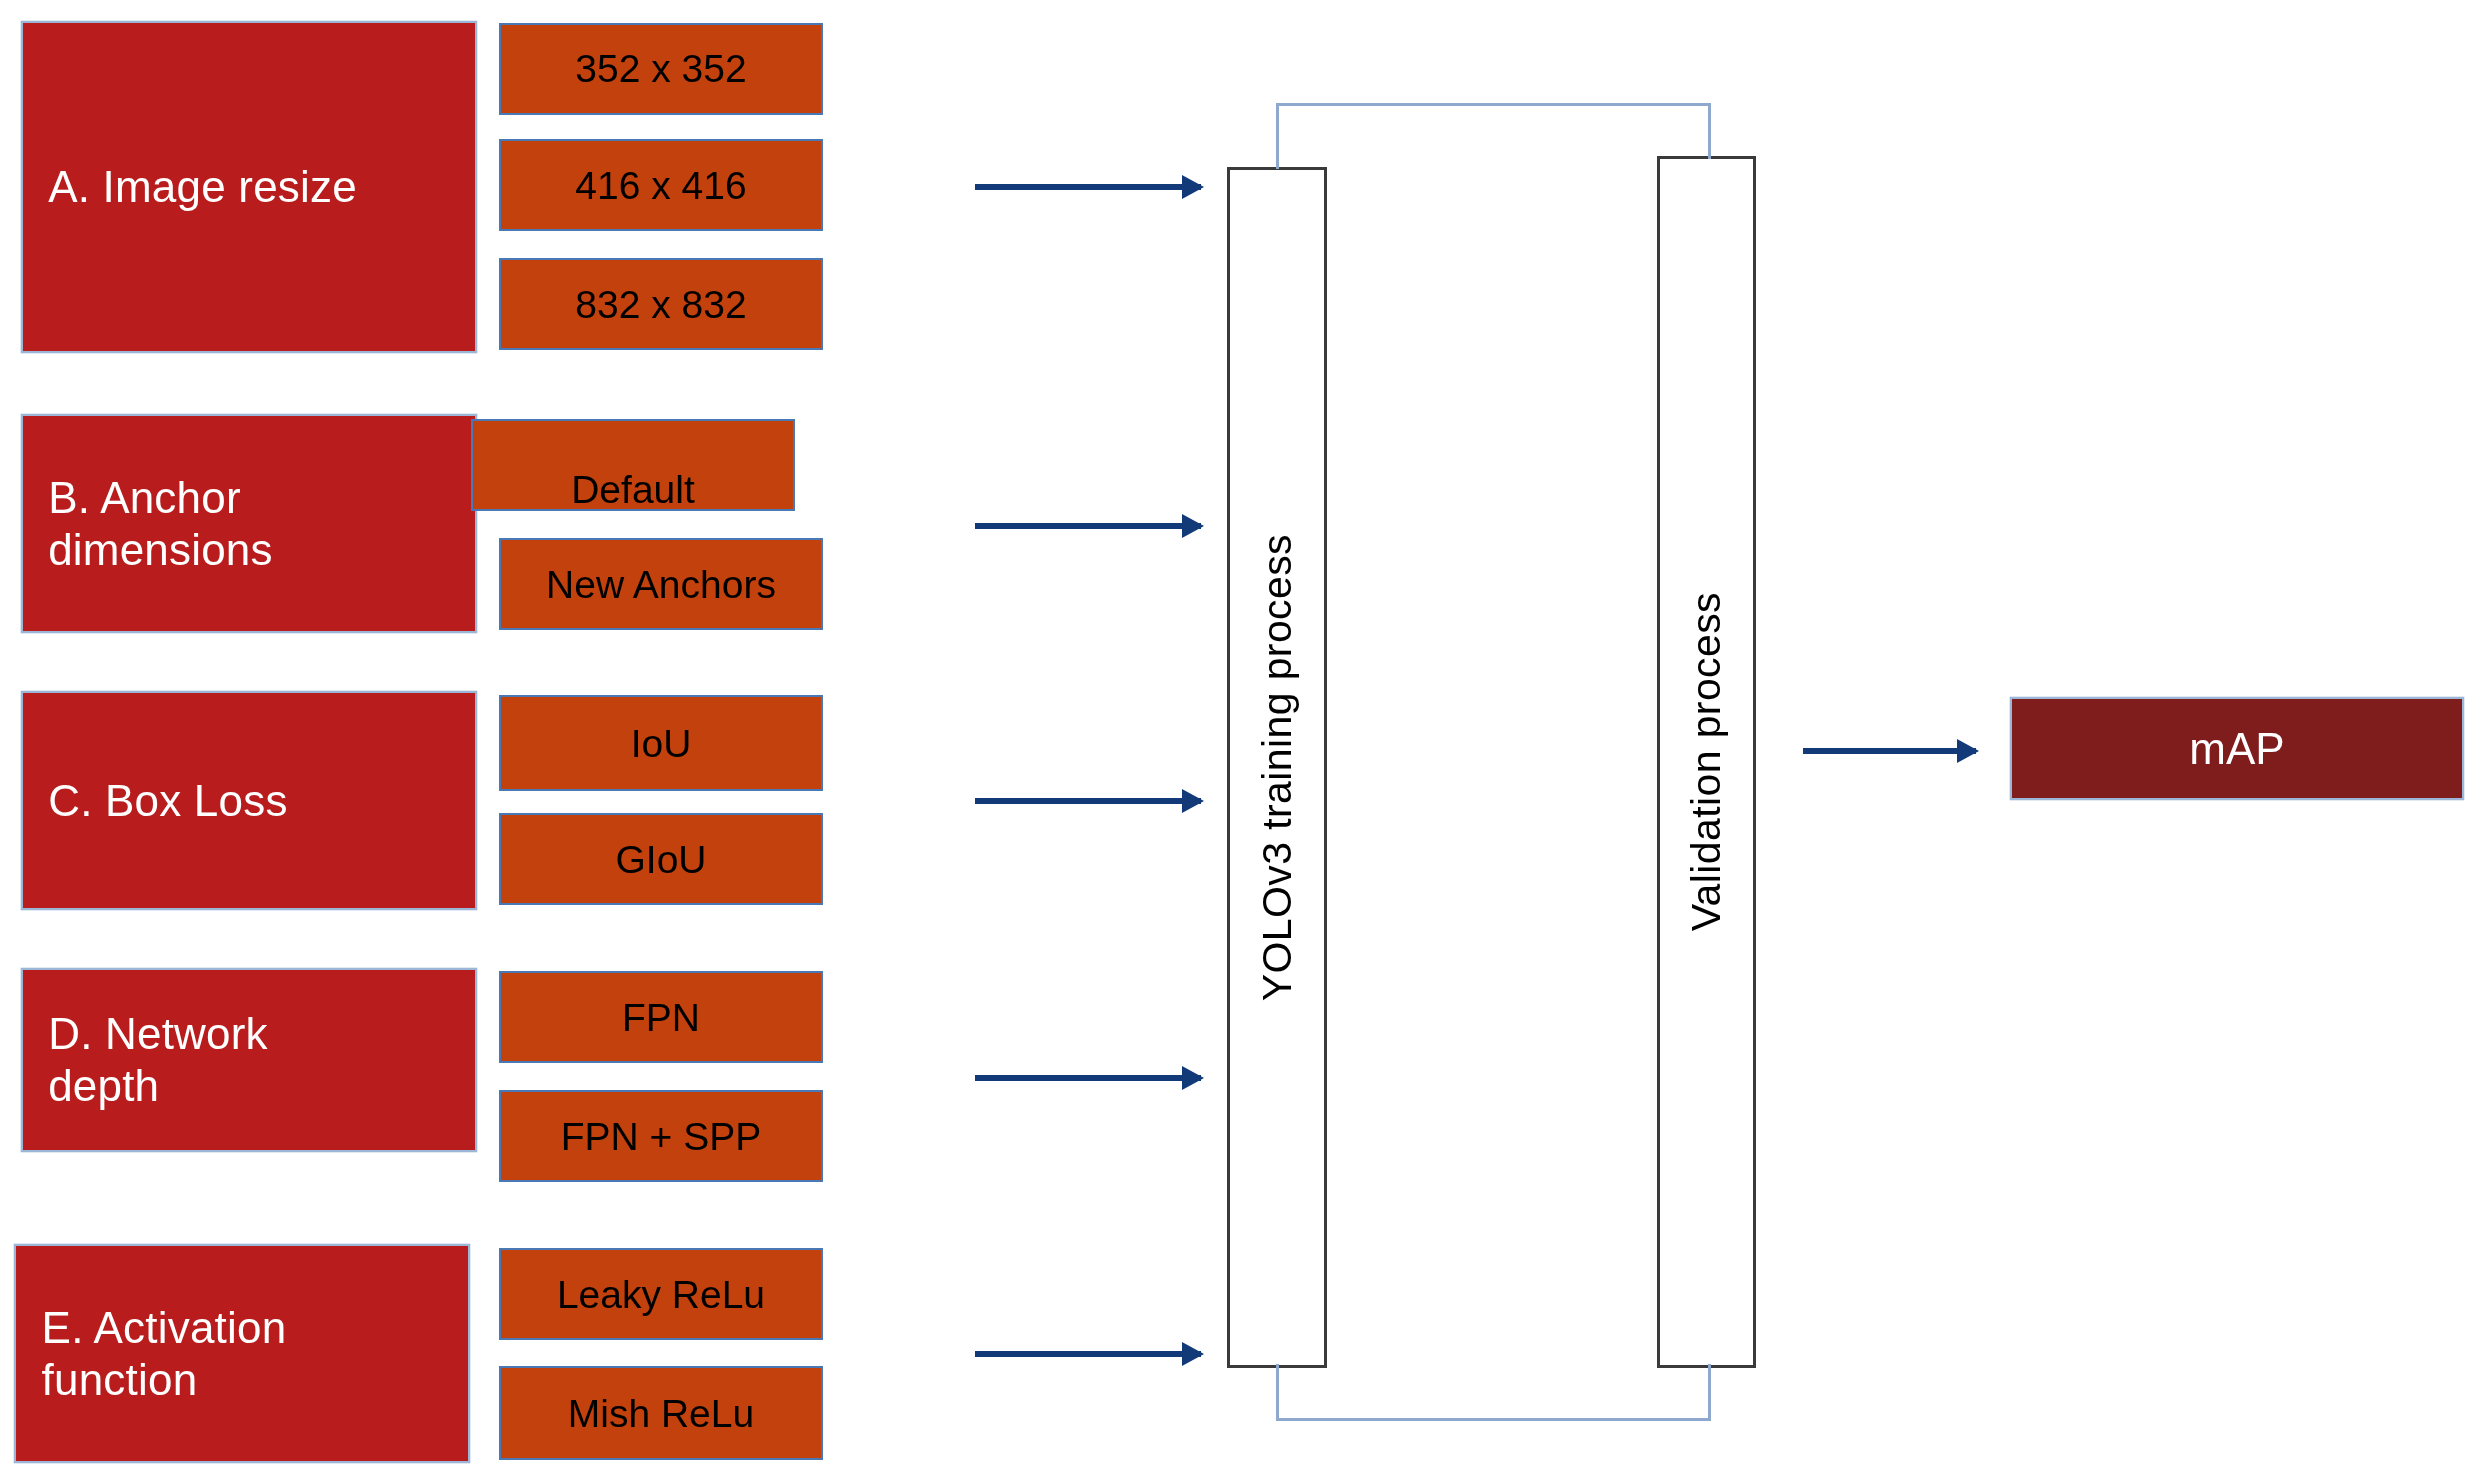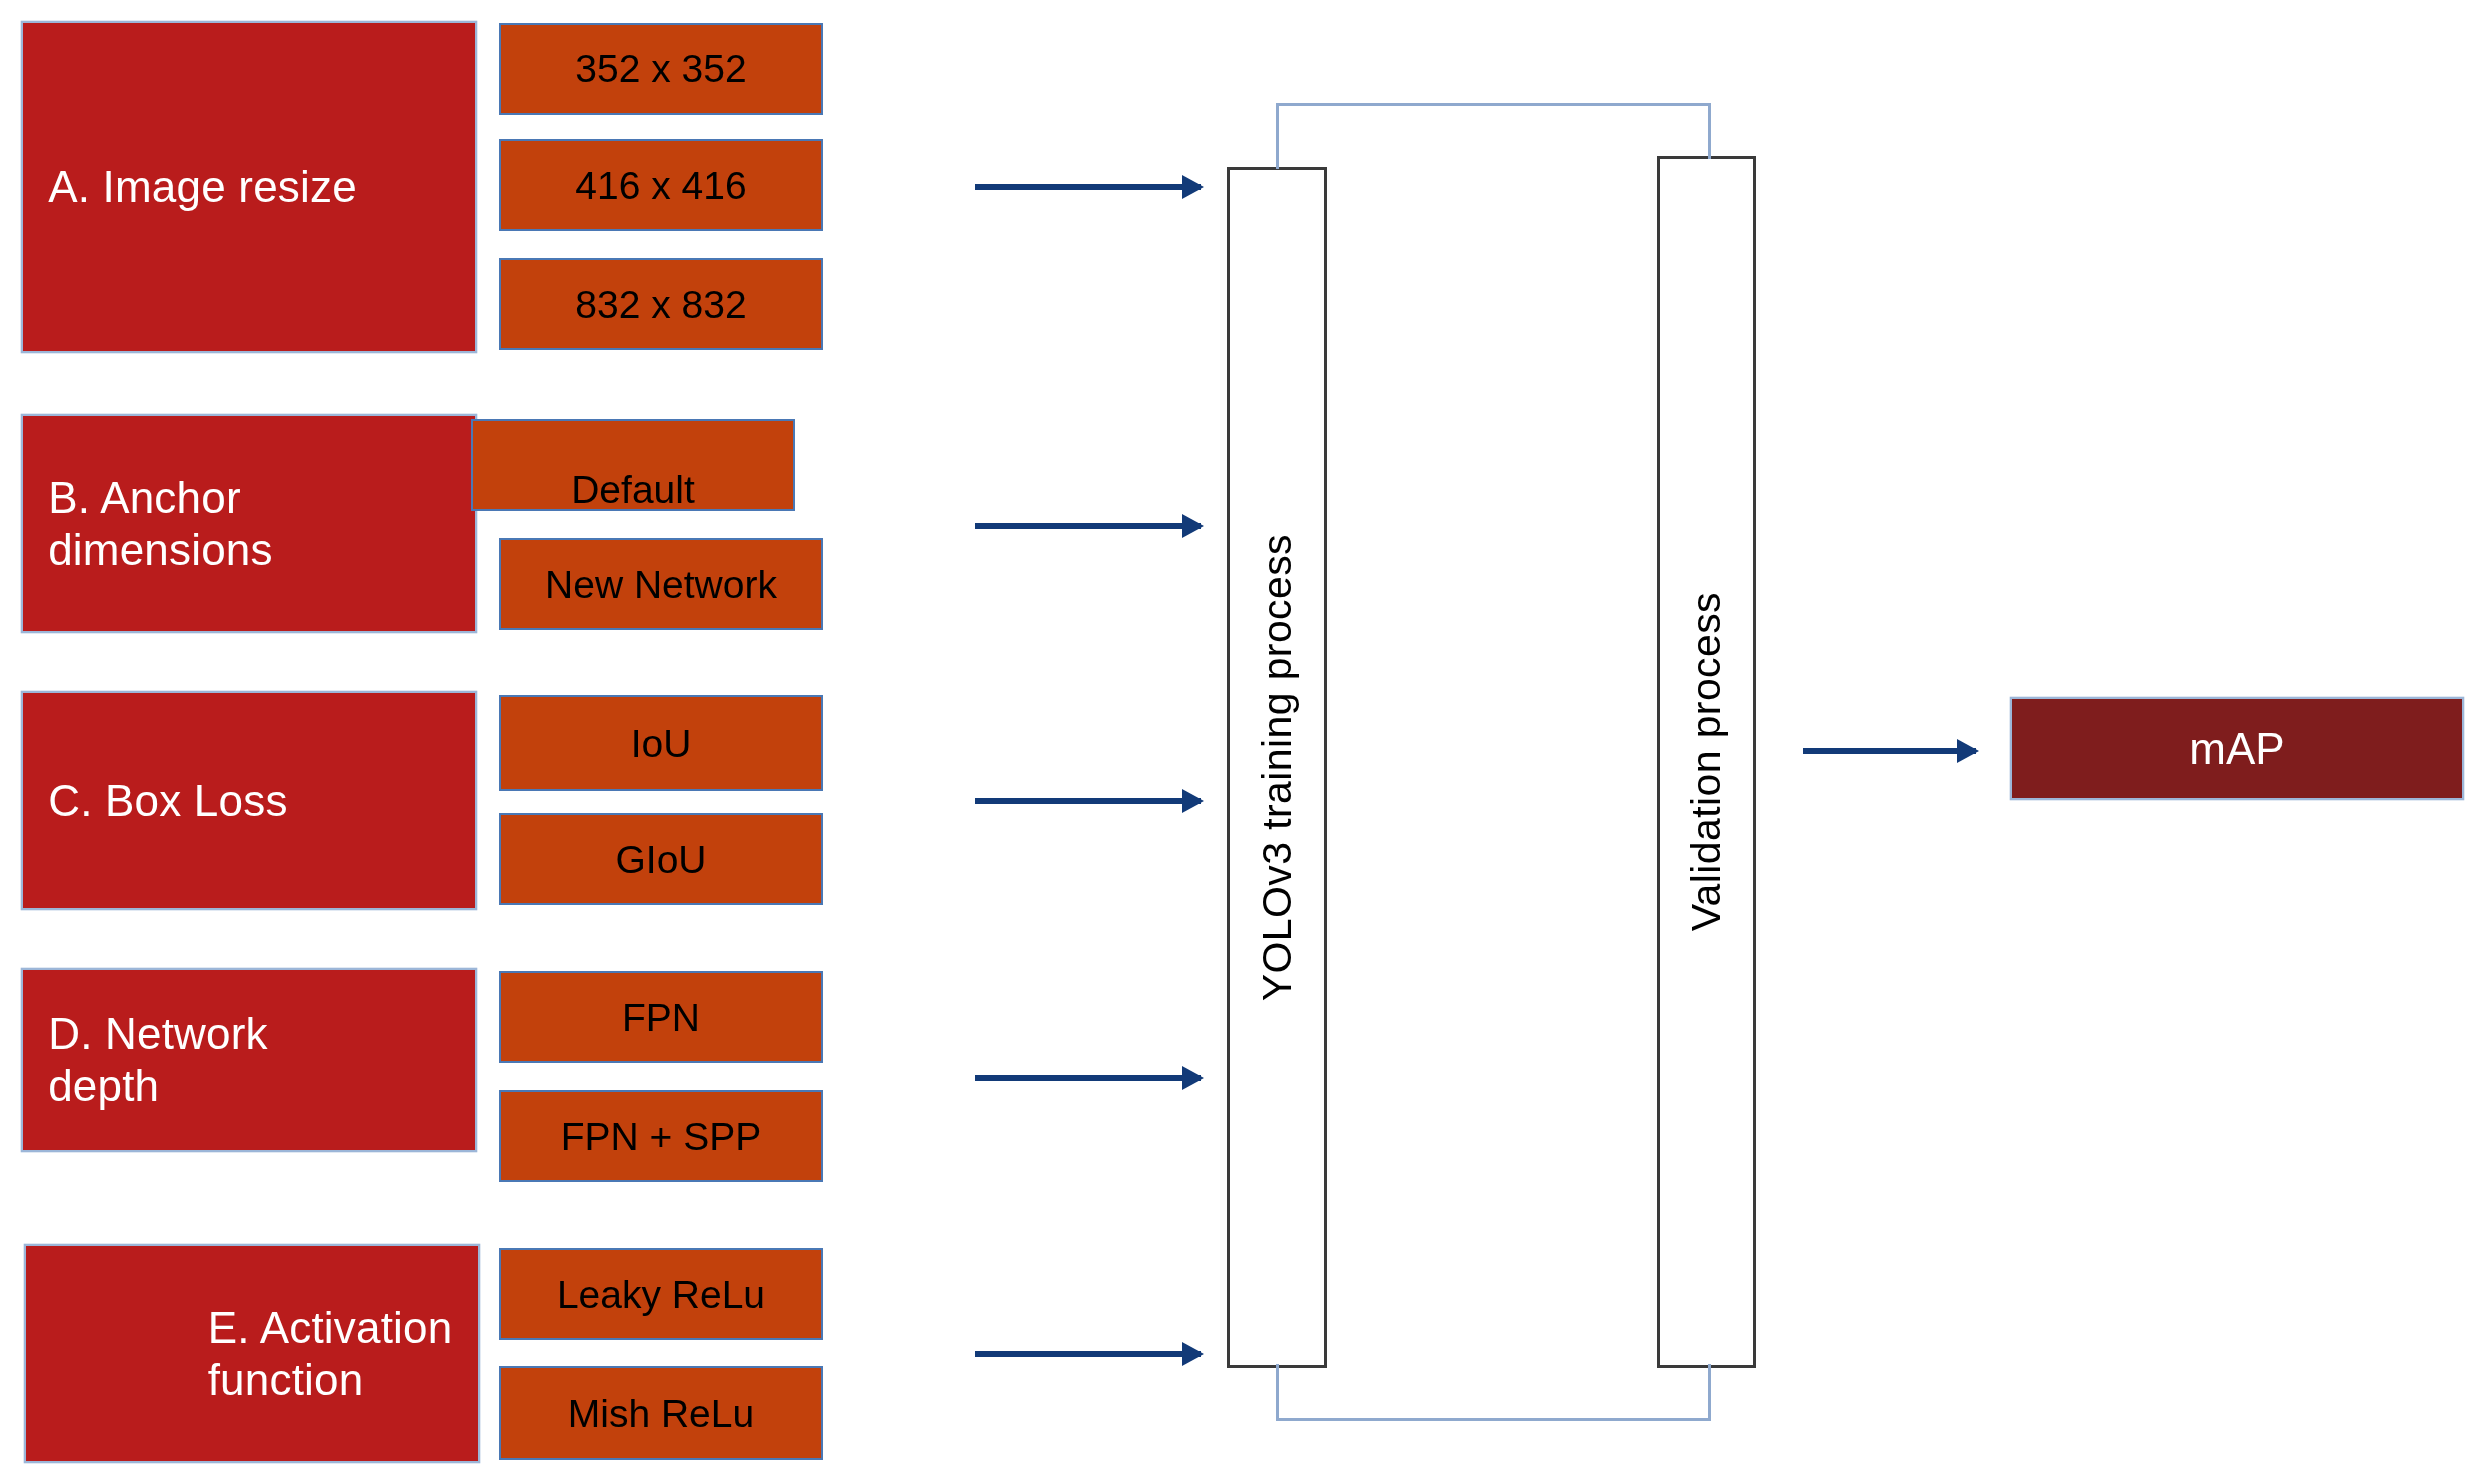--- a/index.html
+++ b/index.html
@@ -130,21 +130,21 @@
   <div class="arrow" style="left:975px; top:184px; width:226px;"></div>
 
   <div class="cat-box" style="left:22.6px; top:416px; width:452px; height:215px;">
     <span class="cat-label">B. Anchor
 dimensions</span>
   </div>
   <div class="opt-box" style="left:471px; top:419px; width:324px; height:92px;align-items:flex-end;">
     <span>Default</span>
   </div>
   <div class="opt-box" style="left:499px; top:538px; width:324px; height:92px;">
-    <span>New Network</span>
+    <span>New Anchors</span>
   </div>
   <div class="arrow" style="left:975px; top:523px; width:226px;"></div>
 
   <div class="cat-box" style="left:22.6px; top:693px; width:452px; height:215px;">
     <span class="cat-label">C. Box Loss</span>
   </div>
   <div class="opt-box" style="left:499px; top:695px; width:324px; height:96px;">
     <span>IoU</span>
   </div>
   <div class="opt-box" style="left:499px; top:813px; width:324px; height:92px;">
@@ -157,21 +157,21 @@
 depth</span>
   </div>
   <div class="opt-box" style="left:499px; top:971px; width:324px; height:92px;">
     <span>FPN</span>
   </div>
   <div class="opt-box" style="left:499px; top:1090px; width:324px; height:92px;">
     <span>FPN + SPP</span>
   </div>
   <div class="arrow" style="left:975px; top:1075px; width:226px;"></div>
 
-  <div class="cat-box" style="left:26px; top:1246px; width:452px; height:215px;justify-content:flex-end;">
+  <div class="cat-box" style="left:16px; top:1246px; width:452px; height:215px;">
     <span class="cat-label">E. Activation
 function</span>
   </div>
   <div class="opt-box" style="left:499px; top:1248px; width:324px; height:92px;">
     <span>Leaky ReLu</span>
   </div>
   <div class="opt-box" style="left:499px; top:1366px; width:324px; height:94px;">
     <span>Mish ReLu</span>
   </div>
   <div class="arrow" style="left:975px; top:1351px; width:226px;"></div>

